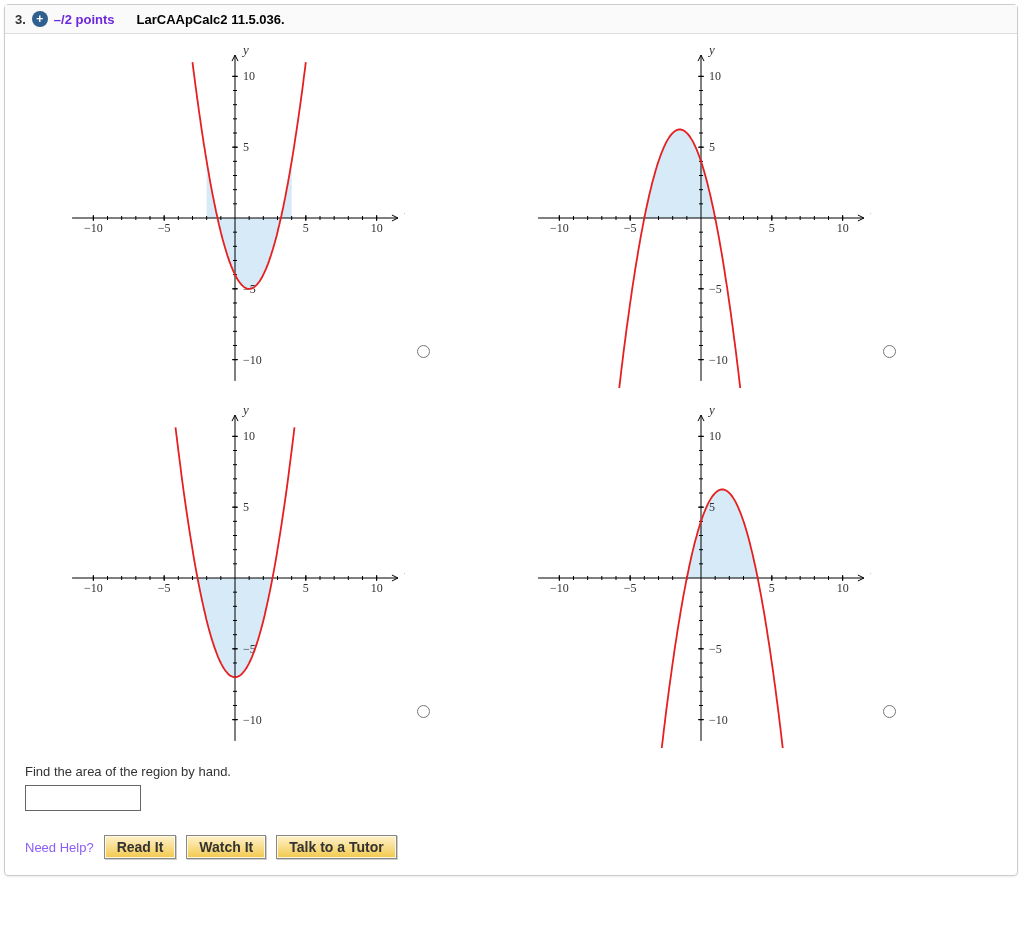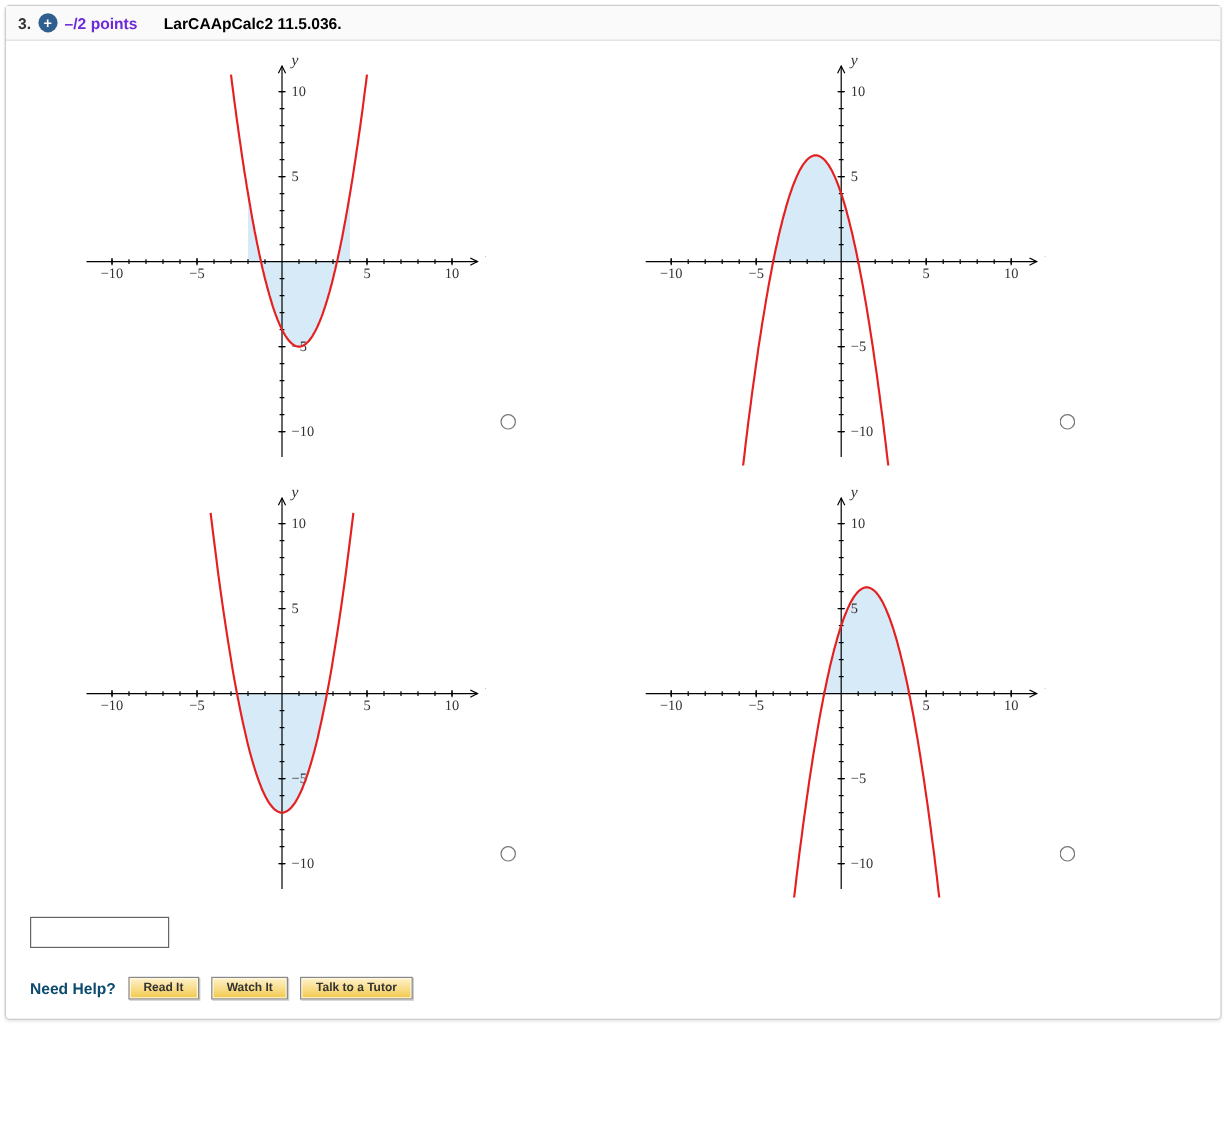--- a/index.html
+++ b/index.html
@@ -109,29 +109,29 @@
     margin-bottom: 16px;
     background: #fff;
   }
   .help-row {
     display: flex;
     align-items: center;
     gap: 10px;
     margin-top: 8px;
   }
   .need-help {
-    color: #0c4a6e;
-    font-weight: bold;
+    color: #8b5cf6;
+    font-weight: normal;
   }
   .help-btn {
     display: inline-block;
     padding: 3px 12px;
     border: 1px solid #888;
     background: linear-gradient(#fff2cc, #f2c94c);
-    font-size: 10px;
+    font-size: 14px;
     font-weight: bold;
     color: #333;
     cursor: pointer;
     box-shadow: inset 0 0 0 1px #fff8e0, 1px 1px 0 rgba(0,0,0,0.2);
   }
 </style>
 </head>
 <body>
 
 <div class="question">
@@ -432,20 +432,21 @@
               <text x="339.75" y="166" class="axis-text-it">x</text>
               <text x="178" y="6.25" class="axis-text-it">y</text>
               <path d=" M 127.5 368.3 L 128.6 358.9 L 129.6 349.5 L 130.7 340.4 L 131.8 331.4 L 132.8 322.5 L 133.9 313.8 L 134.9 305.3 L 136.0 296.9 L 137.1 288.7 L 138.1 280.7 L 139.2 272.8 L 140.3 265.1 L 141.3 257.5 L 142.4 250.1 L 143.4 242.8 L 144.5 235.7 L 145.6 228.8 L 146.6 222.0 L 147.7 215.4 L 148.8 209.0 L 149.8 202.7 L 150.9 196.5 L 151.9 190.6 L 153.0 184.7 L 154.1 179.1 L 155.1 173.6 L 156.2 168.2 L 157.3 163.1 L 158.3 158.0 L 159.4 153.2 L 160.4 148.5 L 161.5 143.9 L 162.6 139.6 L 163.6 135.3 L 164.7 131.3 L 165.8 127.4 L 166.8 123.6 L 167.9 120.0 L 168.9 116.6 L 170.0 113.3 L 171.1 110.2 L 172.1 107.3 L 173.2 104.5 L 174.3 101.9 L 175.3 99.4 L 176.4 97.1 L 177.4 94.9 L 178.5 92.9 L 179.6 91.1 L 180.6 89.4 L 181.7 87.9 L 182.8 86.6 L 183.8 85.4 L 184.9 84.3 L 185.9 83.5 L 187.0 82.7 L 188.1 82.2 L 189.1 81.8 L 190.2 81.5 L 191.3 81.5 L 192.3 81.5 L 193.4 81.8 L 194.4 82.2 L 195.5 82.7 L 196.6 83.5 L 197.6 84.3 L 198.7 85.4 L 199.8 86.6 L 200.8 87.9 L 201.9 89.4 L 202.9 91.1 L 204.0 92.9 L 205.1 94.9 L 206.1 97.1 L 207.2 99.4 L 208.2 101.9 L 209.3 104.5 L 210.4 107.3 L 211.4 110.2 L 212.5 113.3 L 213.6 116.6 L 214.6 120.0 L 215.7 123.6 L 216.8 127.4 L 217.8 131.3 L 218.9 135.3 L 219.9 139.6 L 221.0 143.9 L 222.1 148.5 L 223.1 153.2 L 224.2 158.0 L 225.3 163.1 L 226.3 168.2 L 227.4 173.6 L 228.4 179.1 L 229.5 184.7 L 230.6 190.6 L 231.6 196.5 L 232.7 202.7 L 233.8 209.0 L 234.8 215.4 L 235.9 222.0 L 236.9 228.8 L 238.0 235.7 L 239.1 242.8 L 240.1 250.1 L 241.2 257.5 L 242.3 265.1 L 243.3 272.8 L 244.4 280.7 L 245.4 288.7 L 246.5 296.9 L 247.6 305.3 L 248.6 313.8 L 249.7 322.5 L 250.7 331.4 L 251.8 340.4 L 252.9 349.5 L 253.9 358.9 L 255.0 368.3" class="curve"></path>
             </svg>
         </div>
         <input type="radio" name="answer" style="">
       </div>
 
     </div>
 
+    <div class="find-area">Find the area of the region by hand.</div>
     <input type="text" class="answer-box" style="">
 
     <div class="help-row">
       <span class="need-help">Need Help?</span>
       <span class="help-btn">Read It</span>
       <span class="help-btn">Watch It</span>
       <span class="help-btn">Talk to a Tutor</span>
     </div>
 
   </div>

